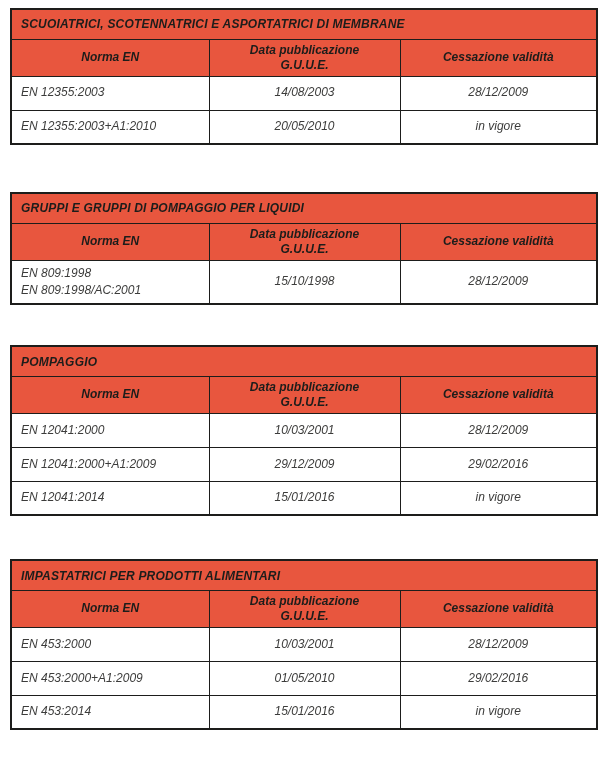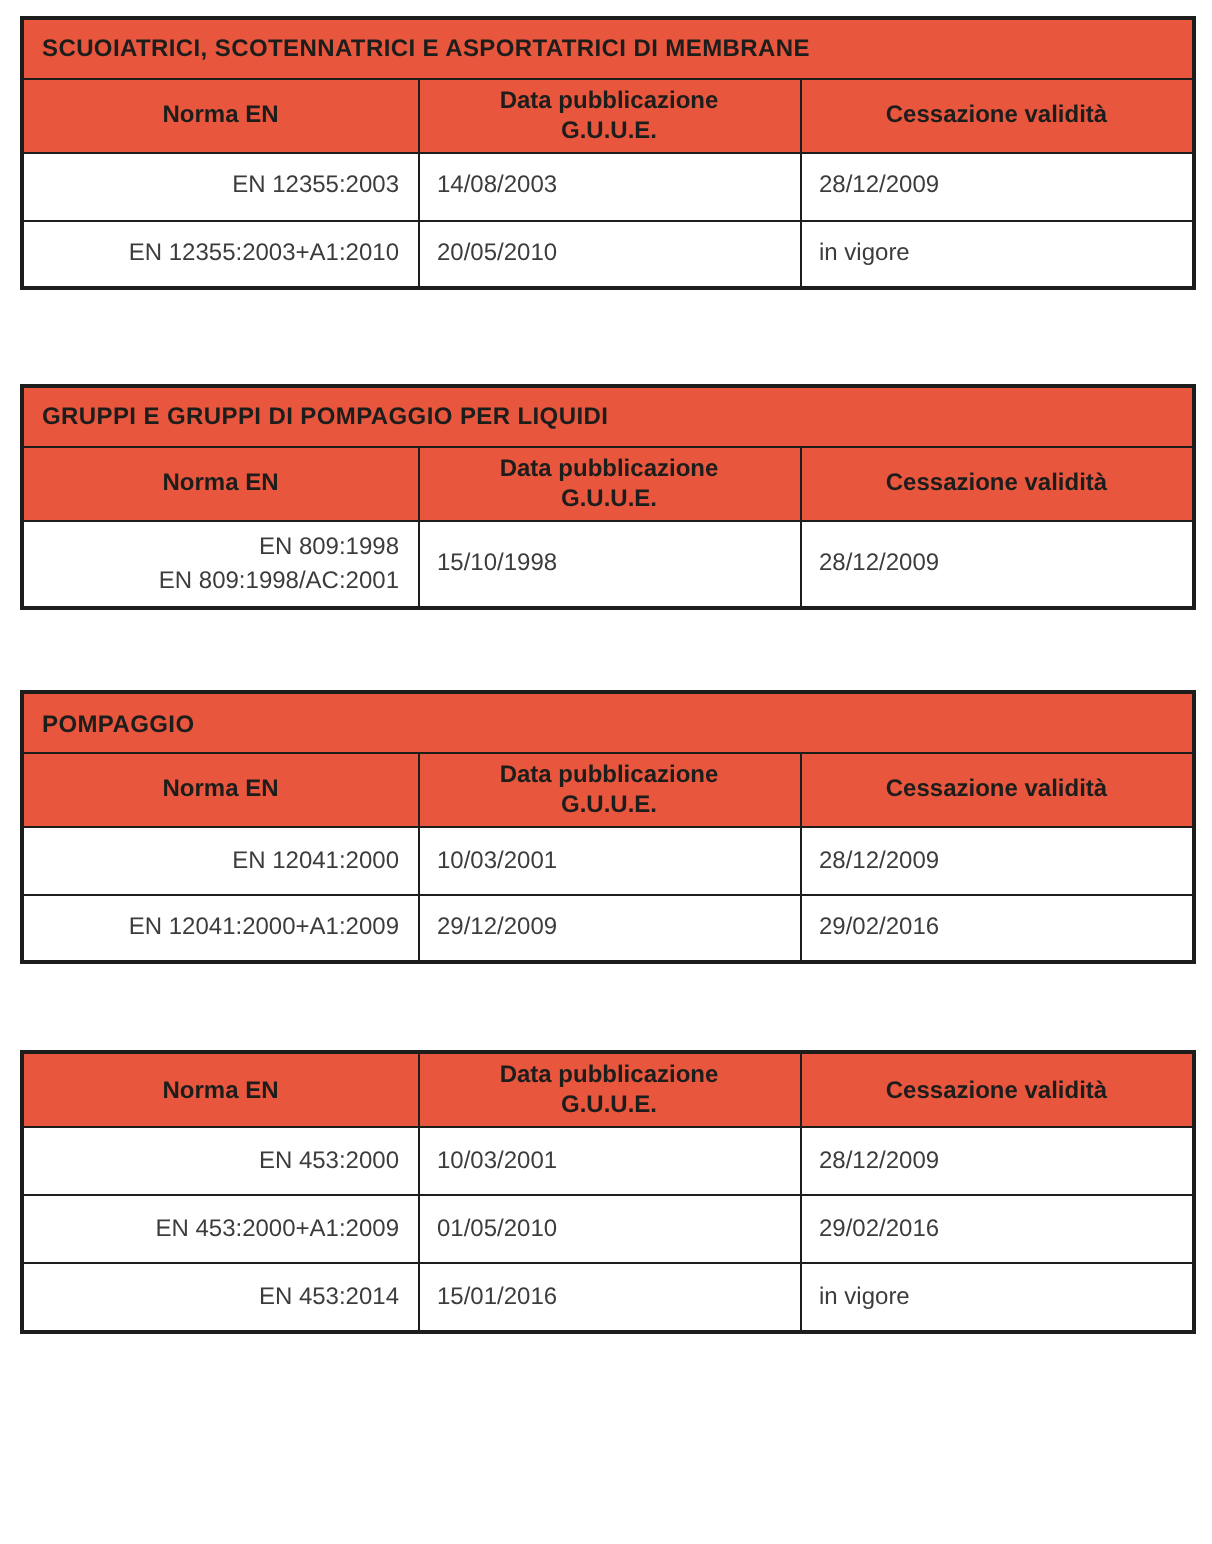--- a/index.html
+++ b/index.html
@@ -20,20 +20,21 @@
     table-layout: fixed;
     width: 586px;
     border: 2px solid #1d1d1b;
   }
   table.std-table col.c1 { width: 198px; }
   table.std-table col.c2 { width: 191px; }
   table.std-table col.c3 { width: 197px; }
   table.std-table th, table.std-table td {
     border: 1px solid #1d1d1b;
     box-sizing: border-box;
+    font-style: italic;
   }
   th.tbl-title {
     background: #e8563e;
     color: #1d1d1b;
     font-size: 12px;
     font-weight: bold;
     text-align: left;
     padding: 4px 9px;
     height: 30px;
     letter-spacing: 0.2px;
@@ -53,22 +54,22 @@
   td.cell {
     background: #ffffff;
     color: #3c3c3b;
     font-size: 12px;
     vertical-align: middle;
     white-space: pre-line;
     line-height: 1.45;
     height: 34px;
     padding: 4px 9px;
   }
-  td.cell.norma { text-align: right; }
-  td.cell.center { text-align: left; }
+  td.cell.norma { text-align: left; }
+  td.cell.center { text-align: center; }
   .gap-a { height: 47px; }
   .gap-b { height: 40px; }
   .gap-c { height: 43px; }
 </style>
 </head>
 <body>
 
 <div class="page">
 
   <table class="std-table">
@@ -154,32 +155,40 @@
       <tr>
         <td class="cell norma">EN 12041:2000</td>
         <td class="cell center">10/03/2001</td>
         <td class="cell center">28/12/2009</td>
       </tr>
       <tr>
         <td class="cell norma">EN 12041:2000+A1:2009</td>
         <td class="cell center">29/12/2009</td>
         <td class="cell center">29/02/2016</td>
       </tr>
+      <tr>
+        <td class="cell norma">EN 12041:2014</td>
+        <td class="cell center">15/01/2016</td>
+        <td class="cell center">in vigore</td>
+      </tr>
     </tbody>
   </table>
 
   <div class="gap-c"></div>
 
   <table class="std-table">
     <colgroup>
         <col class="c1">
         <col class="c2">
         <col class="c3">
       </colgroup>
     <thead>
+      <tr>
+        <th colspan="3" class="tbl-title">IMPASTATRICI PER PRODOTTI ALIMENTARI</th>
+      </tr>
       <tr>
         <th class="col-head">Norma EN</th>
         <th class="col-head">Data pubblicazione
 G.U.U.E.</th>
         <th class="col-head">Cessazione validità</th>
       </tr>
     </thead>
     <tbody>
       <tr>
         <td class="cell norma">EN 453:2000</td>

